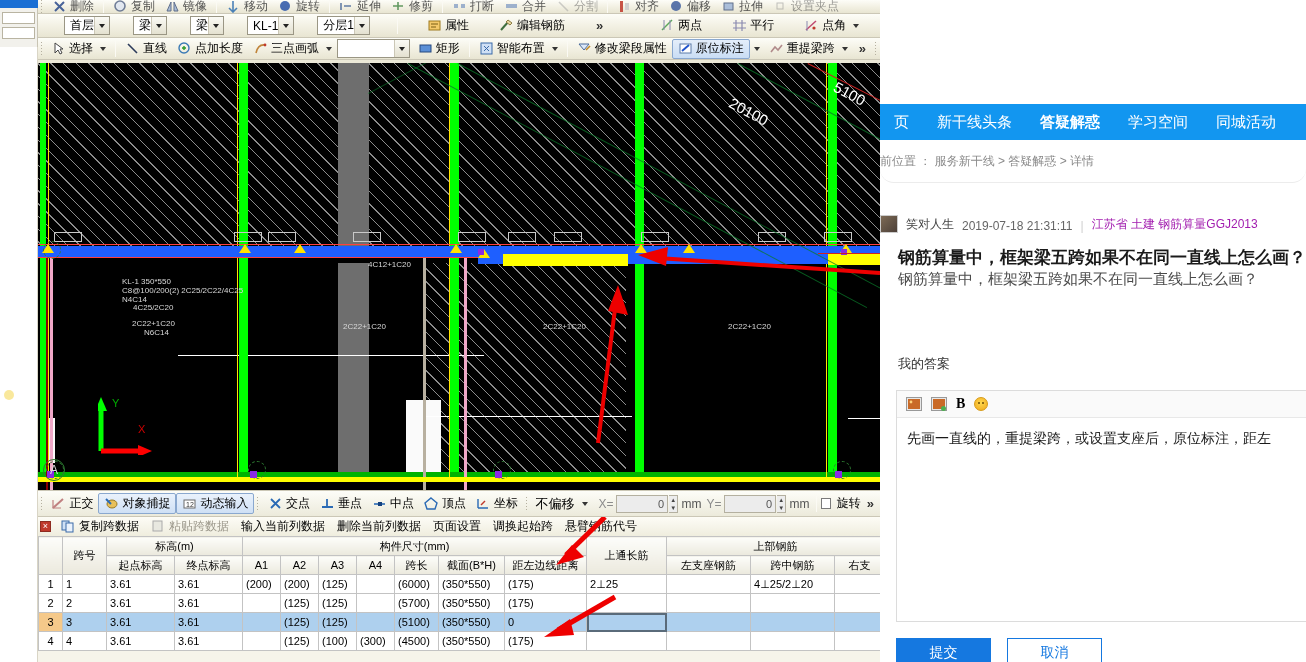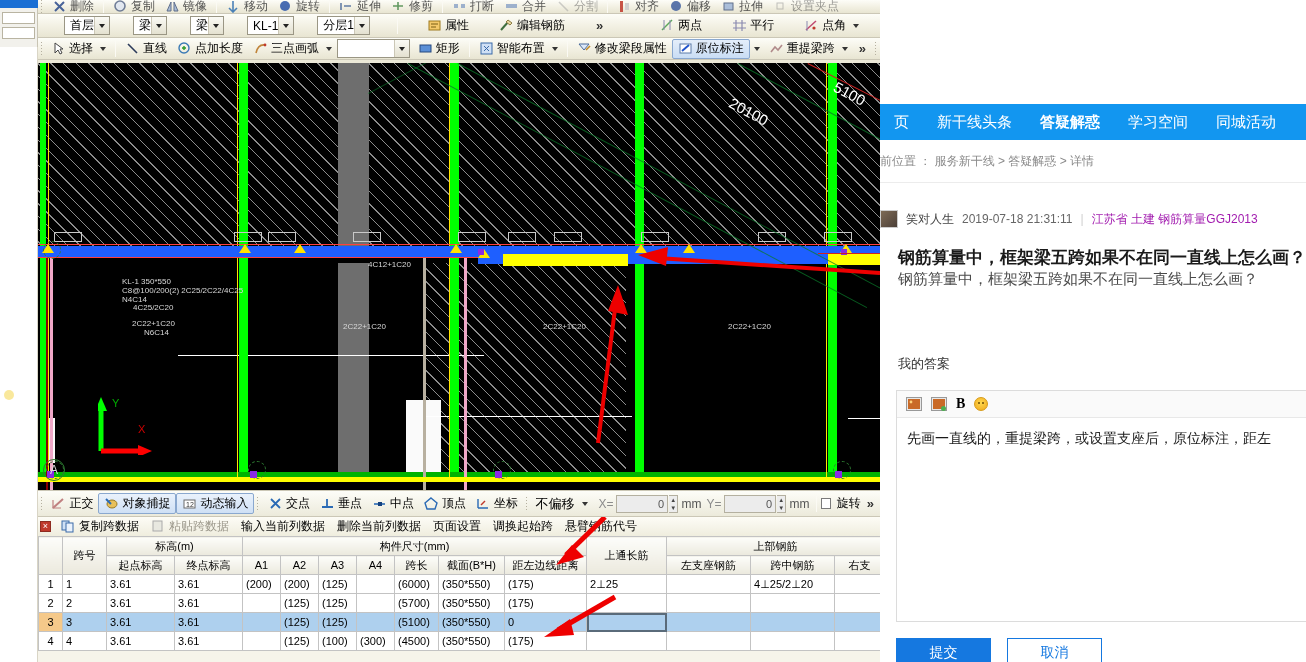--- a/index.html
+++ b/index.html
@@ -213,25 +213,25 @@
     position:absolute; left:0; top:104px; width:426px; height:36px;
     background:#1296f0; display:flex; align-items:center;
   }
   .nav-item {
     color:#fff; font-size:15px; padding:0 14px; white-space:nowrap; cursor:pointer;
   }
   .nav-item.active { font-weight:bold; }
   #breadcrumb {
     position:absolute; left:0; top:140px; width:426px; height:43px;
     display:flex; align-items:center; font-size:12px; color:#8a8a8a;
-    background:#fff; border-bottom:1px solid #ececec;
+    background:#fff; border-bottom:1px solid #ececec;border-radius:14px;
   }
   #meta-row {
     position:absolute; left:0; top:205px; width:426px; height:28px;
-    display:flex; align-items:center; font-size:12px; color:#666; gap:8px;
+    display:flex; align-items:flex-end; font-size:12px; color:#666; gap:8px;
   }
   .avatar {
     width:18px;height:18px;background:#6b5a4a;border:1px solid #ccc;flex:none;
     background-image:linear-gradient(135deg,#7d6a55,#4c4038);
   }
   .meta-name { color:#444; }
   .meta-div { color:#cfcfcf; }
   .meta-tag { color:#a21caf; }
   #q-title {
     position:absolute; left:18px; top:246px; width:400px;

